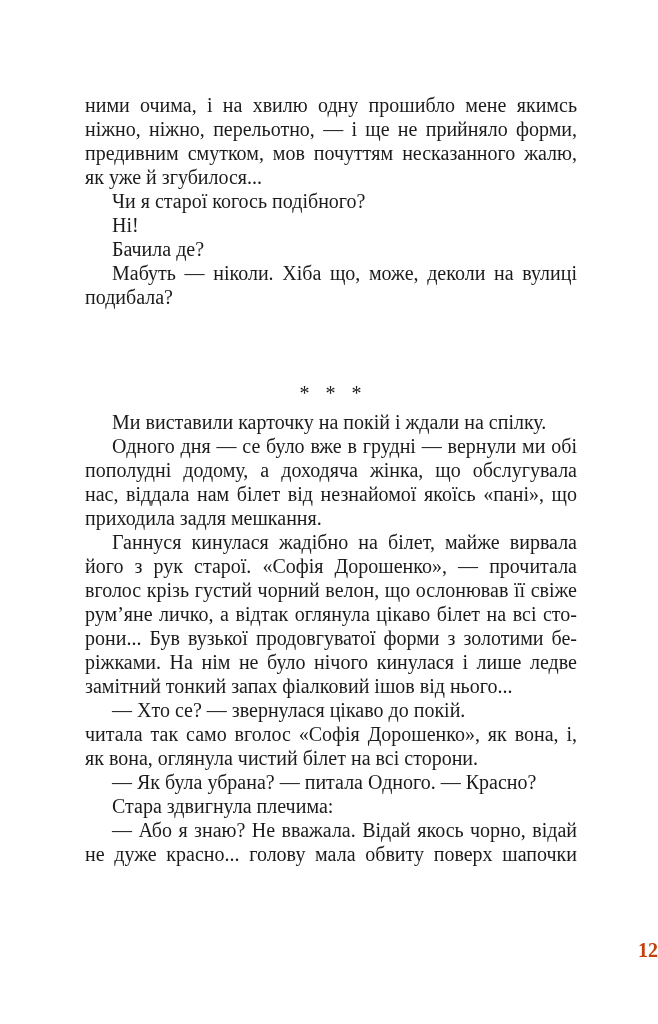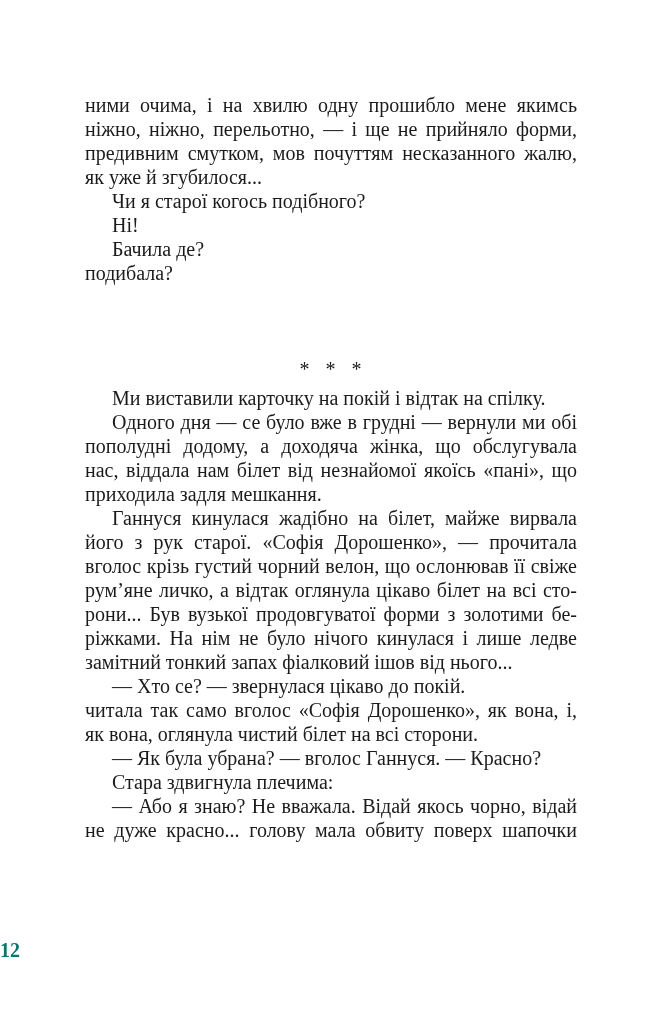--- a/index.html
+++ b/index.html
@@ -56,25 +56,25 @@
     font-size: 20px;
     line-height: 24px;
     word-spacing: 9px;
     letter-spacing: 1px;
   }
   .folio {
     position: absolute;
     top: 938px;
     left: 0;
     width: 658px;
-    text-align: left;
+    text-align: right;
     font-size: 20px;
     line-height: 24px;
     font-weight: 700;
-    color: #0f766e;
+    color: #c2410c;
   }
 </style>
 </head>
 <body>
 
 <div class="page">
   <div class="text-column">
       <div class="para">
         <div class="line j">ними очима, і на хвилю одну прошибло мене якимсь</div>
         <div class="line j">ніжно, ніжно, перельотно, — і ще не прийняло форми,</div>
@@ -84,25 +84,26 @@
       <div class="para">
         <div class="line ind">Чи я старої когось подібного?</div>
       </div>
       <div class="para">
         <div class="line ind">Ні!</div>
       </div>
       <div class="para">
         <div class="line ind">Бачила де?</div>
       </div>
       <div class="para">
+        <div class="line j ind">Мабуть — ніколи. Хіба що, може, деколи на вулиці</div>
         <div class="line">подибала?</div>
       </div>
       <div class="sep">* * *</div>
       <div class="para">
-        <div class="line ind">Ми виставили карточку на покій і відтак на спілку.</div>
+        <div class="line ind">Ми виставили карточку на покій і ждали на спілку.</div>
       </div>
       <div class="para">
         <div class="line j ind">Одного дня — се було вже в грудні — вернули ми обі</div>
         <div class="line j">пополудні додому, а доходяча жінка, що обслугувала</div>
         <div class="line j">нас, віддала нам білет від незнайомої якоїсь «пані», що</div>
         <div class="line">приходила задля мешкання.</div>
       </div>
       <div class="para">
         <div class="line j ind">Ганнуся кинулася жадібно на білет, майже вирвала</div>
         <div class="line j">його з рук старої. «Софія Дорошенко», — прочитала</div>
@@ -113,21 +114,21 @@
         <div class="line">замітний тонкий запах фіалковий ішов від нього...</div>
       </div>
       <div class="para">
         <div class="line ind">— Хто се? — звернулася цікаво до покій.</div>
       </div>
       <div class="para">
         <div class="line j">читала так само вголос «Софія Дорошенко», як вона, і,</div>
         <div class="line">як вона, оглянула чистий білет на всі сторони.</div>
       </div>
       <div class="para">
-        <div class="line ind">— Як була убрана? — вголос Ганнуся. — Красно?</div>
+        <div class="line ind">— Як була убрана? — питала Одного. — Красно?</div>
       </div>
       <div class="para">
         <div class="line ind">Стара здвигнула плечима:</div>
       </div>
       <div class="para">
         <div class="line j ind">— Або я знаю? Не вважала. Відай якось чорно, відай</div>
         <div class="line j">не дуже красно... голову мала обвиту поверх шапочки</div>
       </div>
     </div>
   <div class="folio">12</div>

